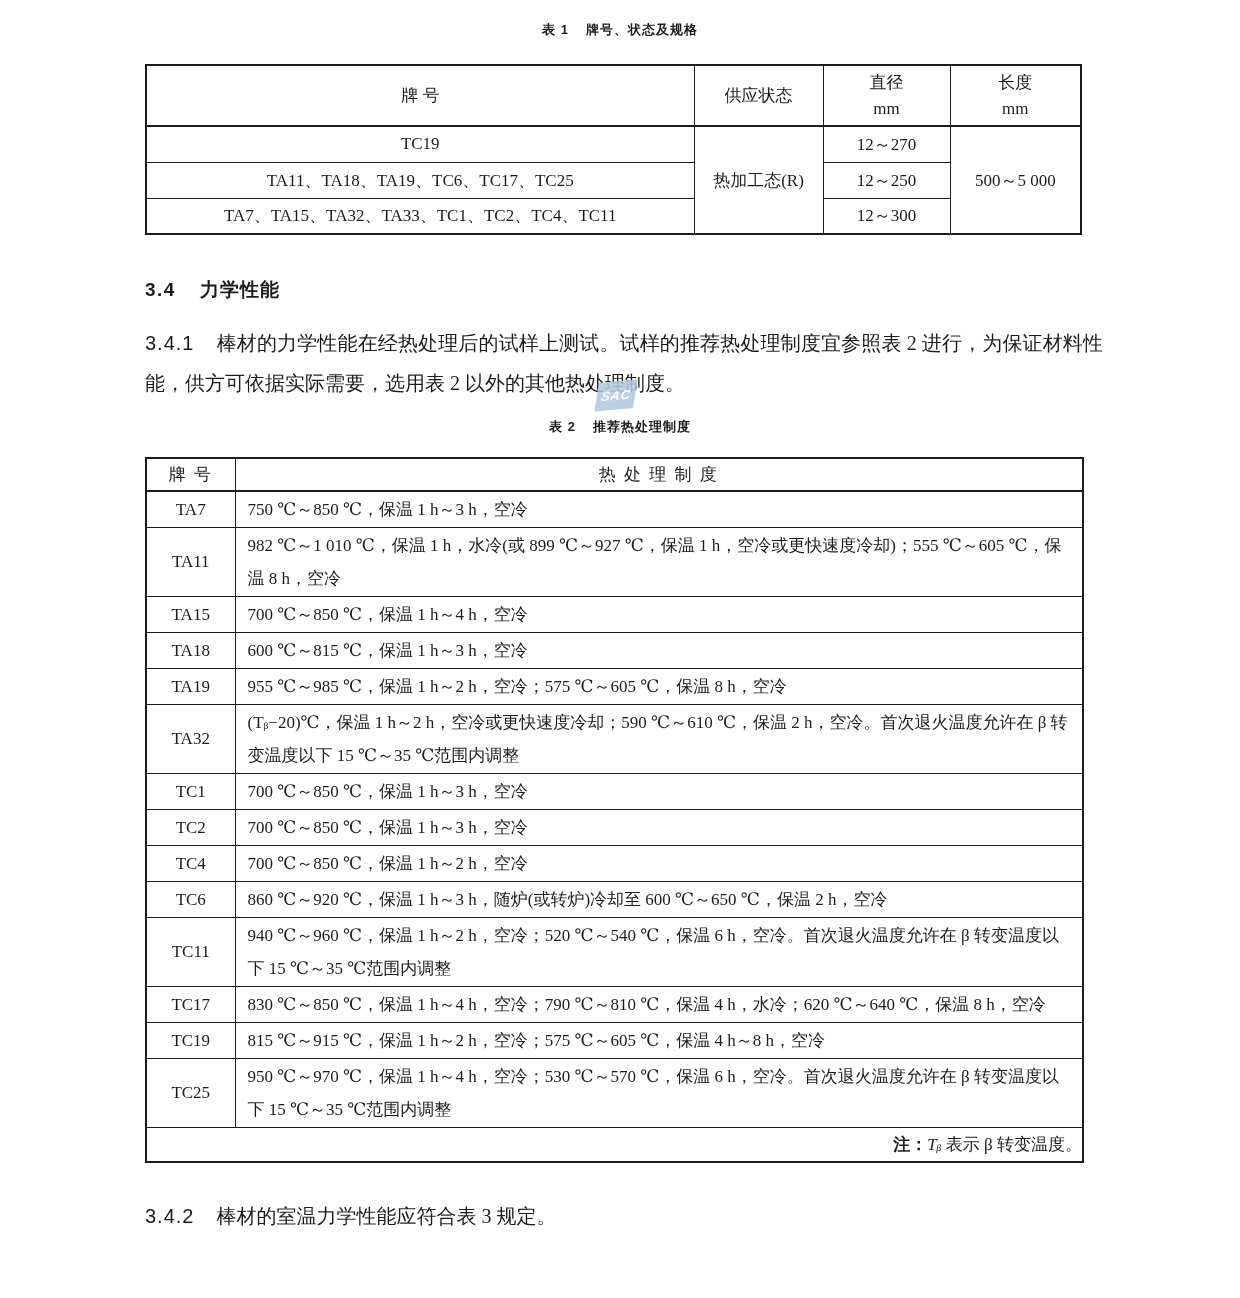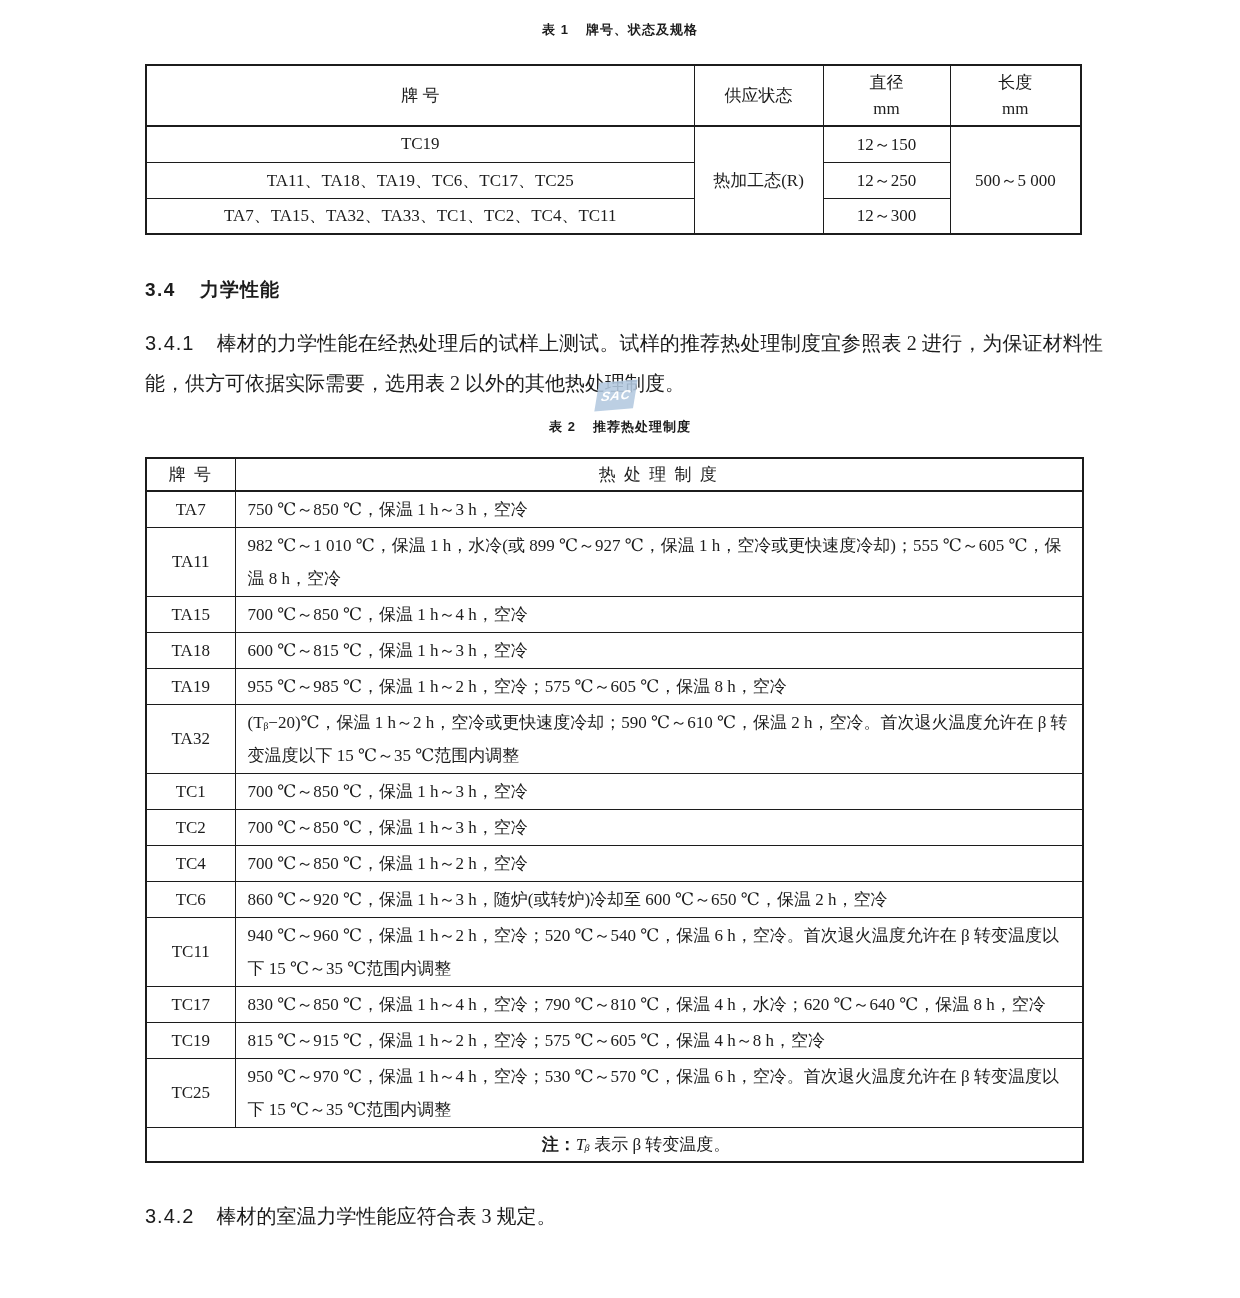--- a/index.html
+++ b/index.html
@@ -81,21 +81,21 @@
   .t2 tbody tr { height: 27px; }
   .t2 tbody tr.h66 { height: 66px; }
   .t2 td.g-cell { width: 89px; }
   .t2 td.t-cell {
     text-align: left;
     padding: 1px 10px 1px 12px;
     line-height: 33px;
   }
   .t2 tr.note-row { height: 33px; }
   .t2 tr.note-row td {
-    text-align: center;
+    text-align: right;
     padding-left: 43px;
     line-height: 33px;
     margin-left: 28px;
   }
   .note-bold { font-weight: bold; font-family: "Liberation Sans", "DejaVu Sans", sans-serif; }
   .tbeta { font-style: italic; }
 
   
   .watermark {
     position: absolute;
@@ -142,21 +142,21 @@
       <th class="hdr-stacked">
         <div>长度</div>
         <div>mm</div>
       </th>
     </tr>
   </thead>
   <tbody>
     <tr>
       <td>TC19</td>
       <td rowspan="3">热加工态(R)</td>
-      <td>12～150</td>
+      <td>12～270</td>
       <td rowspan="3">500～5 000</td>
     </tr>
     <tr>
       <td>TA11、TA18、TA19、TC6、TC17、TC25</td>
       <td>12～250</td>
     </tr>
     <tr>
       <td>TA7、TA15、TA32、TA33、TC1、TC2、TC4、TC11</td>
       <td>12～300</td>
     </tr>

